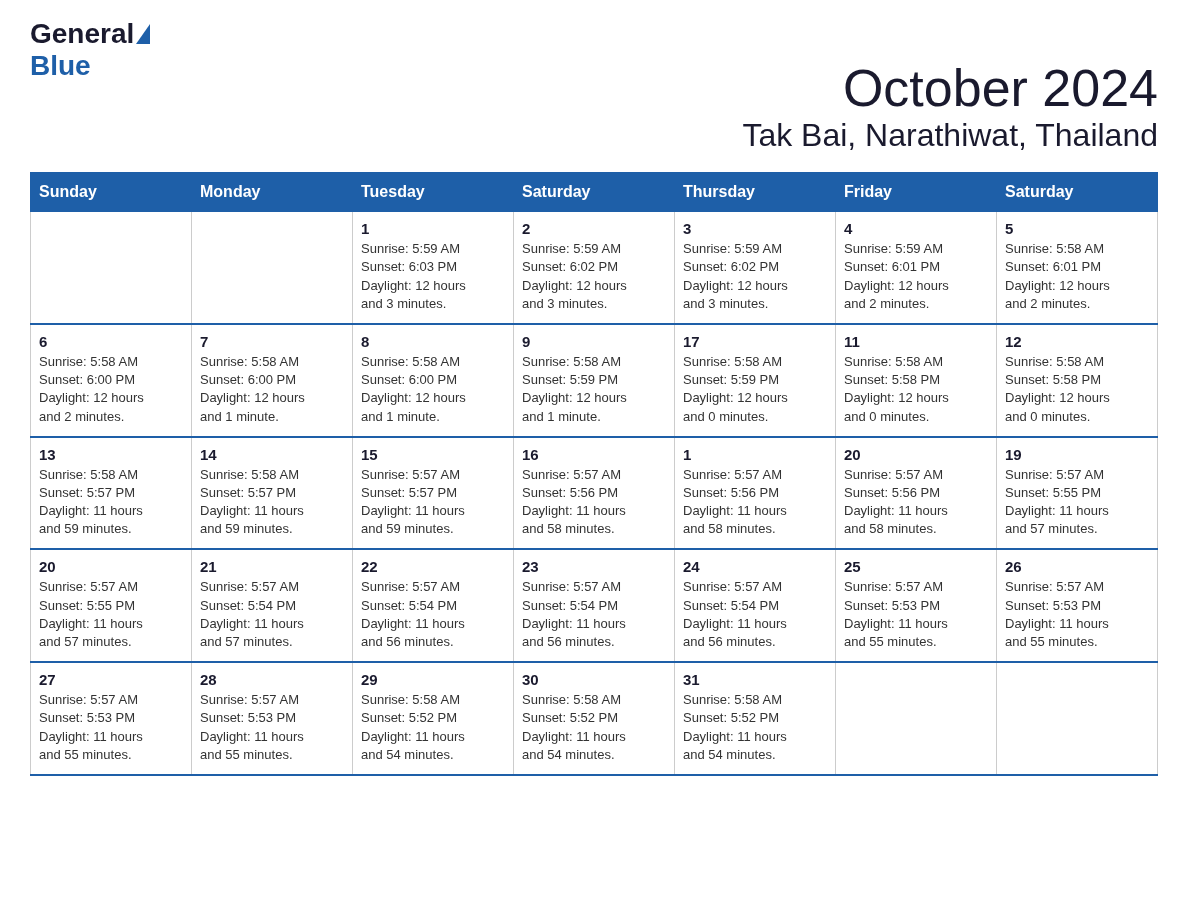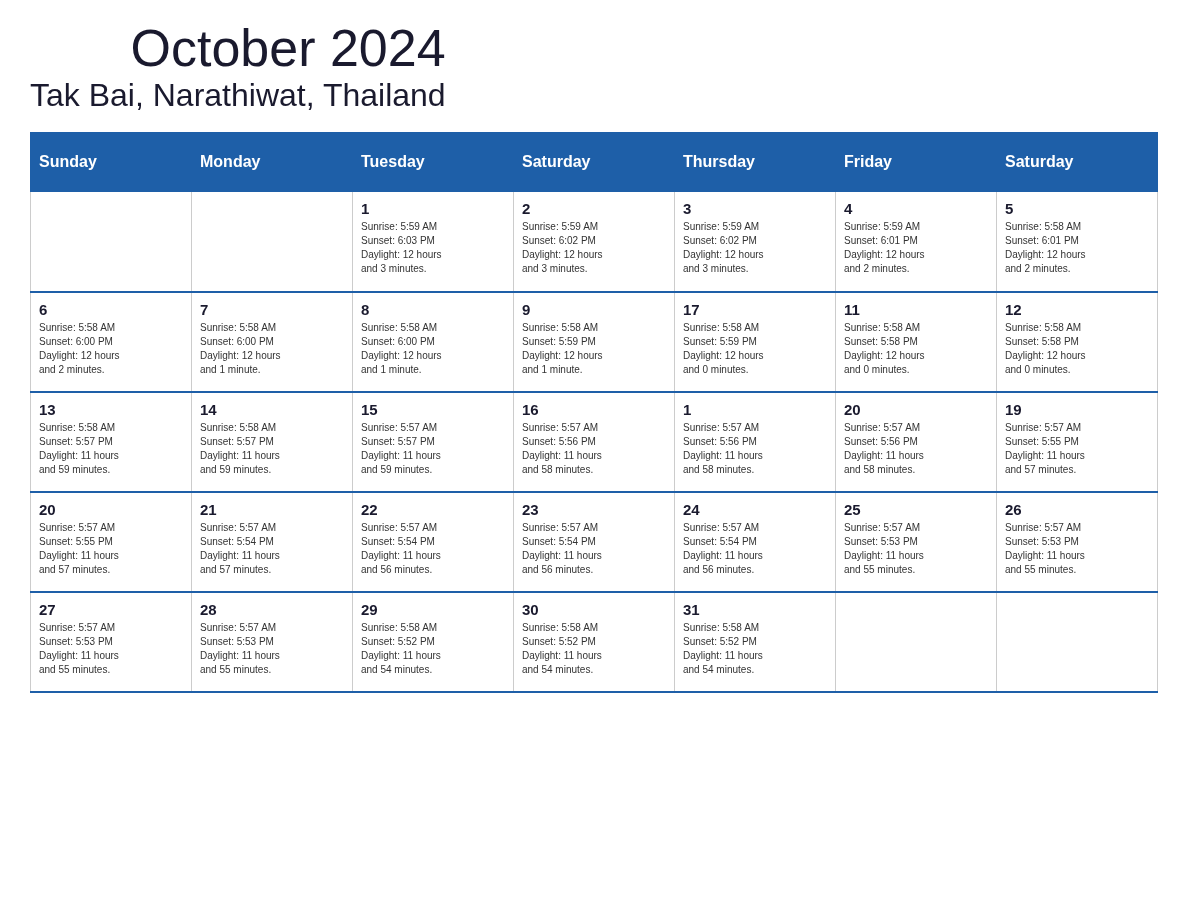--- a/index.html
+++ b/index.html
@@ -46,37 +46,38 @@
       font-weight: bold;
     }
     .title-area {
       text-align: right;
     }
     .calendar-title {
       font-size: 52px;
       font-weight: normal;
       color: #1a1a2e;
       line-height: 1.1;
+      margin-top: 40px;
     }
     .calendar-subtitle {
       font-size: 32px;
       color: #1a1a2e;
       font-weight: normal;
     }
     table {
       width: 100%;
       border-collapse: collapse;
       table-layout: fixed;
     }
     thead tr th {
       background-color: #1e5fa8;
       color: #fff;
       font-size: 16px;
       font-weight: bold;
-      padding: 20px 8px;
+      padding: 10px 8px;
       text-align: left;
       border: 1px solid #1e5fa8;
     }
     tbody tr td {
       vertical-align: top;
       padding: 8px 8px 10px 8px;
       border: 1px solid #ccc;
       font-size: 13px;
       color: #222;
       min-height: 90px;
@@ -86,32 +87,41 @@
       border-bottom: 2px solid #1e5fa8;
     }
     .day-number {
       font-size: 15px;
       font-weight: bold;
       color: #1a1a2e;
       display: block;
       margin-bottom: 3px;
     }
     .day-info {
-      font-size: 10px;
+      font-size: 13px;
       color: #333;
       line-height: 1.4;
     }
     td.empty {
       background: #fff;
     }
   </style>
 </head>
 <body>
 
 <div class="header">
+  <div class="logo-area">
+    <div class="logo-text">
+      <span class="logo-general">General</span>
+      <span class="logo-triangle"></span>
+    </div>
+    <div style="margin-top:2px;">
+      <span class="logo-blue">Blue</span>
+    </div>
+  </div>
   <div class="title-area">
     <div class="calendar-title">October 2024</div>
     <div class="calendar-subtitle">Tak Bai, Narathiwat, Thailand</div>
   </div>
 </div>
 
 <table>
   <thead>
     <tr>
     <th>Sunday</th>

